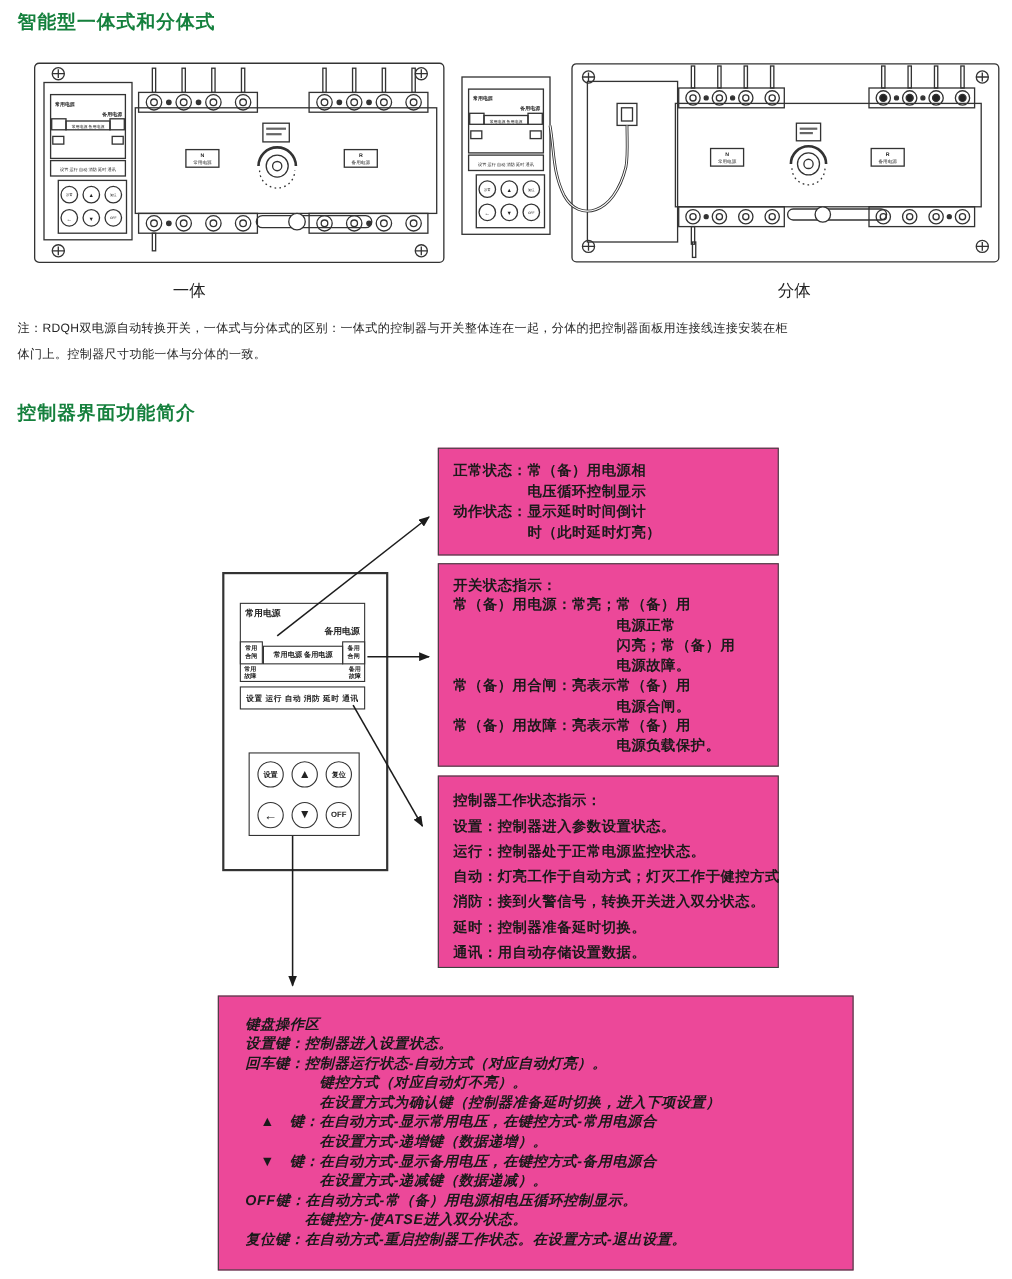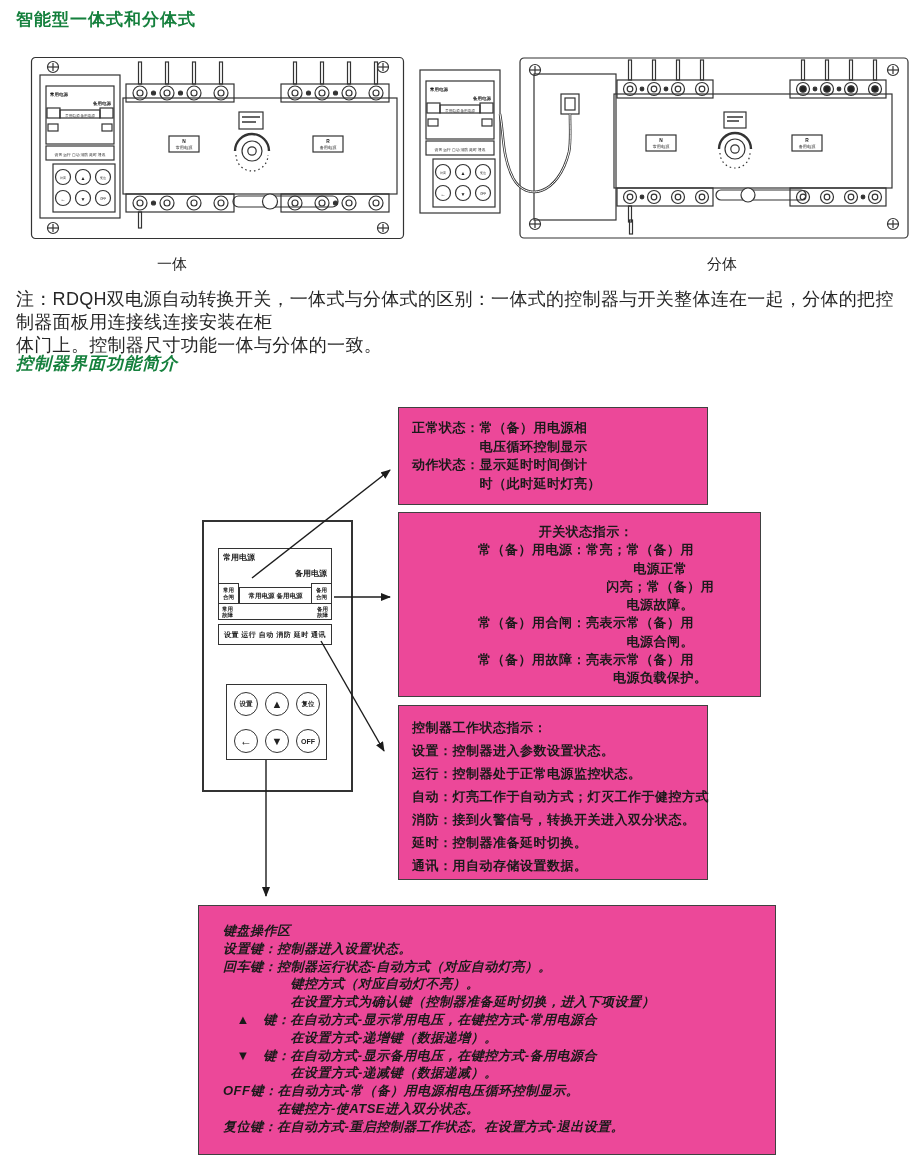--- a/index.html
+++ b/index.html
@@ -7,31 +7,31 @@
     width:920px;height:1163px;position:relative;background:#ffffff;
     font-family:"Liberation Sans","DejaVu Sans",sans-serif;color:#1c1c1c;
     overflow:hidden;
   }
   .abs{position:absolute;}
   .h1{
     left:16px;font-size:17px;font-weight:bold;color:#15803d;letter-spacing:1px;
   }
   .caption{font-size:15px;font-weight:500;color:#222;text-align:center;width:70px;}
   .note{
-    left:16px;top:288px;width:894px;font-size:18px;line-height:23px;color:#262626;
+    left:16px;top:288px;width:894px;font-size:11px;line-height:23px;color:#262626;
     letter-spacing:0.3px;
   }
   .txtbox{
     border:1.5px solid #404040;background:#ec4899;box-sizing:border-box;
     font-size:13px;font-weight:600;color:#1a1a1a;letter-spacing:0.5px;
   }
   .txtbox .ln{white-space:pre;}
   .box1{left:398px;top:407px;width:310px;height:98px;padding:11px 0 0 13px;}
   .box1 .ln{line-height:18.5px;}
-  .box2{left:398px;top:512px;width:363px;height:185px;padding:10px 0 0 13px;text-align:center;}
+  .box2{left:398px;top:512px;width:310px;height:185px;padding:10px 0 0 13px;}
   .box2 .ln{line-height:18.3px;}
   .box3{left:398px;top:705px;width:310px;height:175px;padding:10px 0 8px 13px;}
   .box3 .ln{line-height:23px;}
   .box4{left:198px;top:905px;width:578px;height:250px;padding:16px 0 0 24px;font-style:italic;}
   .box4 .ln{line-height:17.8px;}
   
   .panel{
     left:202px;top:520px;width:151px;height:272px;border:2px solid #333;
     background:#fff;box-sizing:border-box;
   }
@@ -351,21 +351,21 @@
 </svg>
 
 <div class="abs caption" style="left:137px;top:255px;">一体</div>
 <div class="abs caption" style="left:687px;top:255px;">分体</div>
 
 <div class="abs note">
   <div>注：RDQH双电源自动转换开关，一体式与分体式的区别：一体式的控制器与开关整体连在一起，分体的把控制器面板用连接线连接安装在柜</div>
   <div>体门上。控制器尺寸功能一体与分体的一致。</div>
 </div>
 
-<div class="abs h1" style="top:352px;font-style:italic;">控制器界面功能简介</div>
+<div class="abs h1" style="top:364px;">控制器界面功能简介</div>
 
 <div class="abs panel">
   <div class="pdisp">
     <div class="t" style="left:4px;top:3px;">常用电源</div>
     <div class="t" style="right:4px;top:19px;">备用电源</div>
     <div class="tab" style="left:-1px;top:34px;width:21px;height:21px;">常用
 合闸</div>
     <div class="tab" style="left:20px;top:38px;width:73px;height:17px;font-size:6.5px;white-space:nowrap;">常用电源  备用电源</div>
     <div class="tab" style="left:92px;top:34px;width:21px;height:21px;">备用
 合闸</div>

